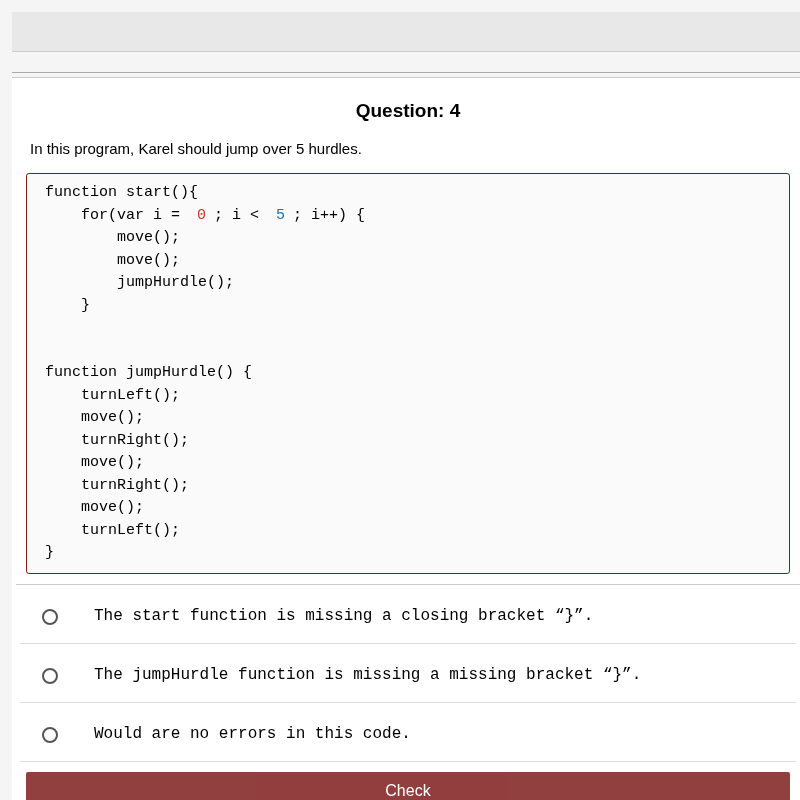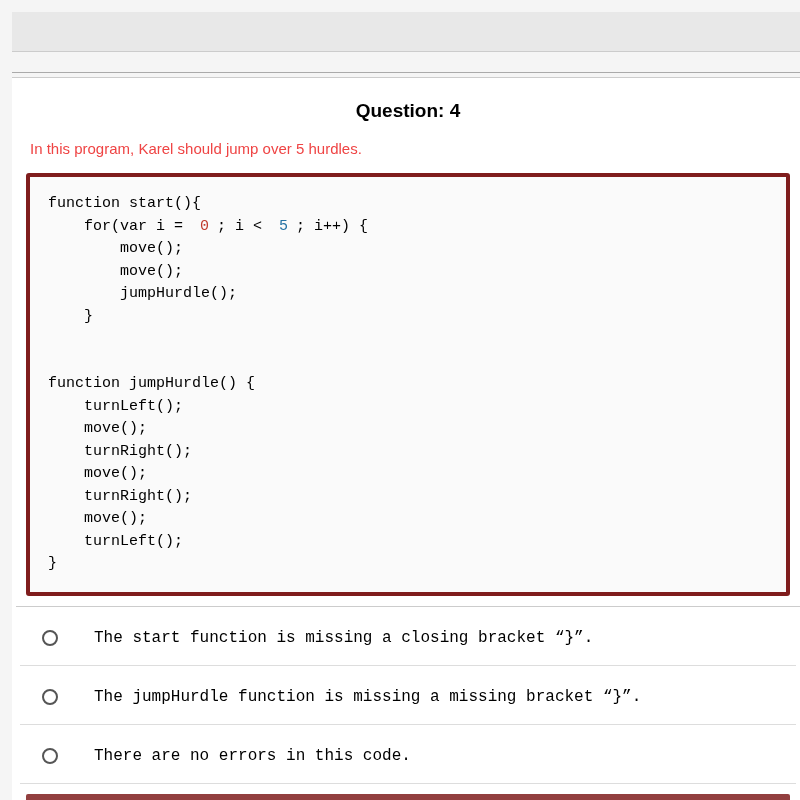--- a/index.html
+++ b/index.html
@@ -31,47 +31,47 @@
     .question-title {
       text-align: center;
       font-size: 19px;
       font-weight: bold;
       padding: 18px 0 14px;
       color: #000;
     }
     .prompt {
       font-size: 15px;
       padding: 0 14px 12px;
-      color: #ef4444;
+      color: #000000;
     }
     .code-block {
       margin: 0 14px 10px;
-      border: 4px solid #7f1d1d;
+      border: 1px solid #7f1d1d;
       border-radius: 3px;
-      padding: 16px 14px;
+      padding: 8px 14px;
       background: #fafafa;
       font-family: "Courier New", Courier, monospace;
       font-size: 15px;
       line-height: 1.5;
       white-space: pre;
       color: #000;
     }
     .code-block .num0 { color: #c0392b; }
     .code-block .num5 { color: #2471a3; }
     .sub-prompt {
       font-size: 15px;
       padding: 10px 14px 14px;
       color: #000;
     }
     .options {
       border-top: 1px solid #ccc;
     }
     .option {
       display: flex;
-      align-items: center;
+      align-items: flex-end;
       padding: 14px 18px;
       border-bottom: 1px solid #ddd;
       font-family: "Courier New", Courier, monospace;
       font-size: 16px;
       color: #000;
       cursor: pointer;
     }
     .radio {
       width: 16px;
       height: 16px;
@@ -127,18 +127,18 @@
     <div class="option">
       <div class="radio"></div>
       <span>The start function is missing a closing bracket “}”.</span>
     </div>
     <div class="option">
       <div class="radio"></div>
       <span>The jumpHurdle function is missing a missing bracket “}”.</span>
     </div>
     <div class="option">
       <div class="radio"></div>
-      <span>There are no errors in this code.</span>
+      <span>Would are no errors in this code.</span>
     </div>
   </div>
 
   <div class="check-btn">Check</div>
 </div>
 
 </body></html>

